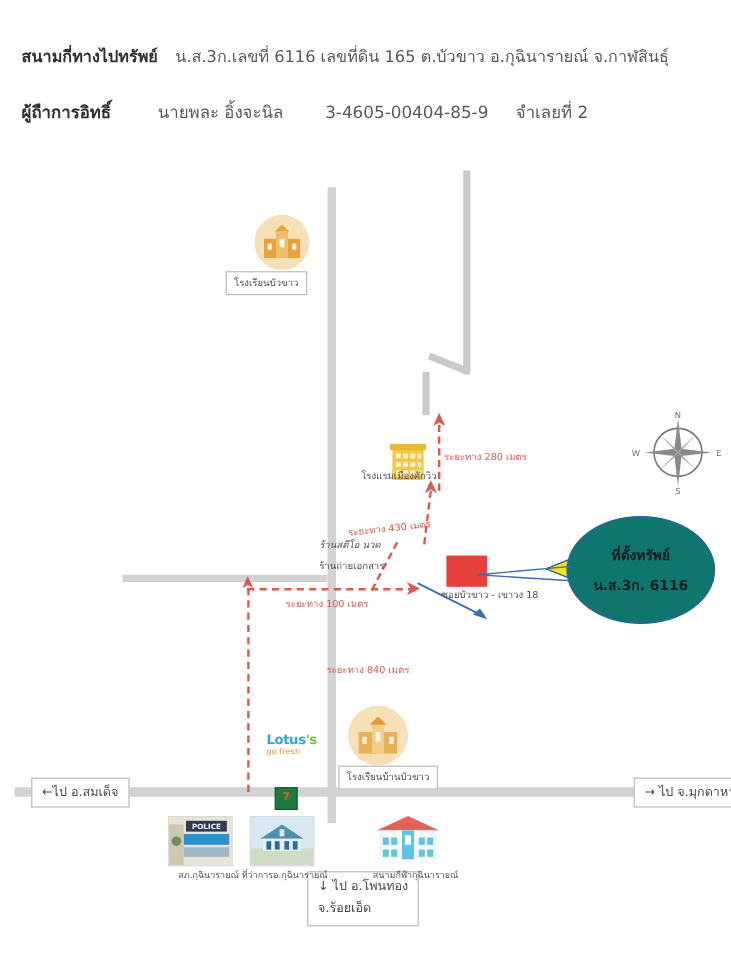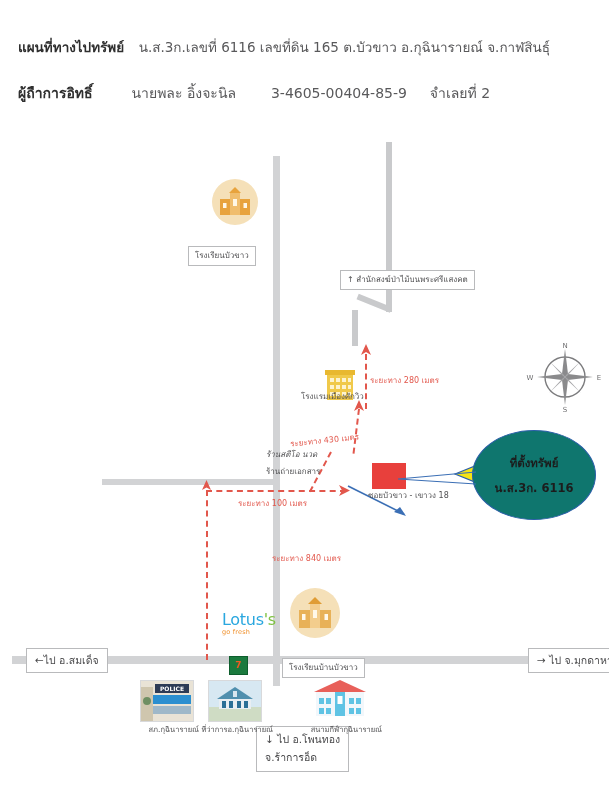--- a/index.html
+++ b/index.html
@@ -29,21 +29,21 @@
   
   .route{position:absolute;border-left:2.5px dashed #e2574c;}
   .route-seg{position:absolute;height:0;border-top:2.5px dashed #e2574c;}
 
   
   .sign{
     position:absolute;background:#ffffff;border:1px solid #b9babc;
     font-size:10.5px;color:#4a4a4c;padding:4px 8px;white-space:nowrap;
     line-height:1.45;
   }
-  .sign.small{font-size:8px;padding:3px 6px;margin-top:20px;}
+  .sign.small{font-size:8px;padding:3px 6px;}
   .sign.two{line-height:1.7;}
 
   
   .lbl{position:absolute;white-space:nowrap;color:#5b5b5d;font-size:8.5px;}
   .lbl.dist{color:#e2574c;font-size:8px;}
   .lbl.place{font-size:8px;color:#4f4f51;}
   .lbl.cap{font-size:7.5px;color:#4f4f51;text-align:right;}
 
   
   #prop-marker{position:absolute;background:#e8403c;width:34px;height:26px;}
@@ -62,21 +62,21 @@
   .icon-circ{
     position:absolute;border-radius:50%;background:#f5e0b8;
     display:flex;align-items:center;justify-content:center;
   }
 
   
   #compass{position:absolute;left:528px;top:218px;width:74px;height:74px;}
 
   
   #lotus{position:absolute;left:222px;top:488px;text-align:left;}
-  #lotus .l1{font-size:16px;font-weight:normal;color:#2aa7df;letter-spacing:-.3px;}
+  #lotus .l1{font-size:11px;font-weight:bold;color:#2aa7df;letter-spacing:-.3px;}
   #lotus .l1 .s{color:#7fc243;}
   #lotus .l2{font-size:6.5px;color:#f0912d;letter-spacing:.2px;margin-top:-1px;}
 
   
   #seven{position:absolute;left:229px;top:534px;width:17px;height:17px;
     background:#1b7a3e;border:1px solid #0e5e2d;display:flex;align-items:center;
     justify-content:center;}
   #seven span{font-size:9px;font-weight:bold;color:#f15a22;line-height:1;}
 
   
@@ -86,21 +86,21 @@
   .ph-stadium{background:#ffffff;}
 
   .arrow-blue{position:absolute;}
   svg{display:block;overflow:visible;}
 </style>
 </head>
 <body>
 
 <div class="hdr">
   <div class="hdr-line" id="hdr1">
-    <span class="hdr-bold">แผนที่ทางไปทรัพย์</span>
+    <span class="hdr-bold">สนามกี่ทางไปทรัพย์</span>
     <span class="h-sp" style="width:6px"></span>
     <span>น.ส.3ก.เลขที่  6116  เลขที่ดิน  165  ต.บัวขาว  อ.กุฉินารายณ์  จ.กาฬสินธุ์</span>
   </div>
   <div class="hdr-line" id="hdr2">
     <span class="hdr-bold">ผู้ถืาการอิทธิ์</span>
     <span class="h-sp" style="width:30px"></span>
     <span>นายพละ  อิ้งจะนิล</span>
     <span class="h-sp" style="width:26px"></span>
     <span>3-4605-00404-85-9</span>
     <span class="h-sp" style="width:14px"></span>
@@ -169,23 +169,20 @@
       <path d="M21 53 L35 38 L37 37 L36 39 Z"></path>
       <path d="M53 53 L38 39 L37 37 L39 38 Z"></path>
     </g>
     <text x="37" y="8" font-size="7" fill="#6e6e70" text-anchor="middle">N</text>
     <text x="37" y="72" font-size="7" fill="#6e6e70" text-anchor="middle">S</text>
     <text x="2" y="40" font-size="7" fill="#6e6e70" text-anchor="middle">W</text>
     <text x="71" y="40" font-size="7" fill="#6e6e70" text-anchor="middle">E</text>
   </svg>
 
 
-  <div class="sign small" style="left:340px;top:128px;">
-    <span>↑ สำนักสงฆ์ป่าไม้บนพระศรีแสงคต</span>
-  </div>
 
   <div class="icon-circ" style="left:212px;top:57px;width:46px;height:46px;">
     <svg width="34" height="30" viewBox="0 0 34 30">
       <rect x="2" y="12" width="30" height="16" fill="#e8a33d"></rect>
       <rect x="12" y="6" width="10" height="22" fill="#f0bd6d"></rect>
       <path d="M17 0 L23 6 L11 6 Z" fill="#e8a33d"></path>
       <g fill="#fff7e6">
         <rect x="5" y="16" width="3.5" height="5"></rect>
           <rect x="25.5" y="16" width="3.5" height="5"></rect>
         <rect x="15" y="12" width="4" height="7"></rect>
@@ -258,21 +255,21 @@
   <div class="sign" style="left:26px;top:526px;">
     <span>←ไป อ.สมเด็จ</span>
   </div>
 
   <div class="sign" style="left:528px;top:526px;">
     <span>→ ไป จ.มุกดาหาร</span>
   </div>
 
   <div class="sign two" style="left:256px;top:604px;text-align:left;">
     <div>↓ ไป อ.โพนทอง</div>
-    <div>จ.ร้าการอ็ด</div>
+    <div>จ.ร้อยเอ็ด</div>
   </div>
 
   <div class="photo ph-police" style="left:140px;top:558px;width:52px;height:40px;">
     <svg width="52" height="40" viewBox="0 0 52 40">
       <rect x="0" y="0" width="52" height="40" fill="#e9e3d6"></rect>
       <rect x="14" y="3" width="34" height="9" fill="#2d3b55"></rect>
       <text x="31" y="10" font-size="6" fill="#ffffff" text-anchor="middle" font-weight="bold">POLICE</text>
       <rect x="12" y="14" width="38" height="9" fill="#2b8fd0"></rect>
       <rect x="12" y="25" width="38" height="8" fill="#9fb8c9"></rect>
       <rect x="0" y="6" width="12" height="34" fill="#cfc6ae"></rect>

